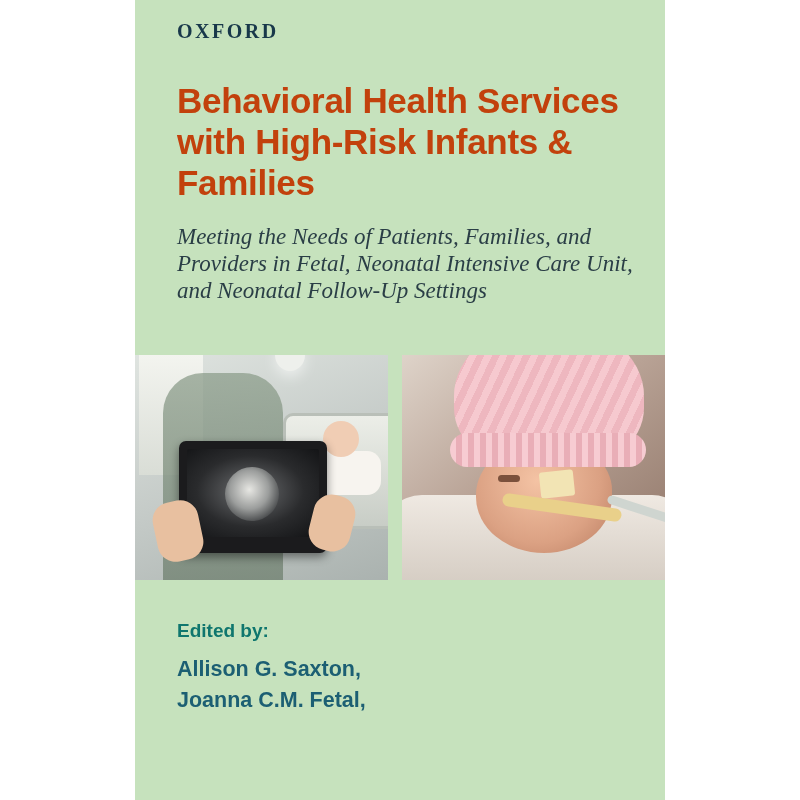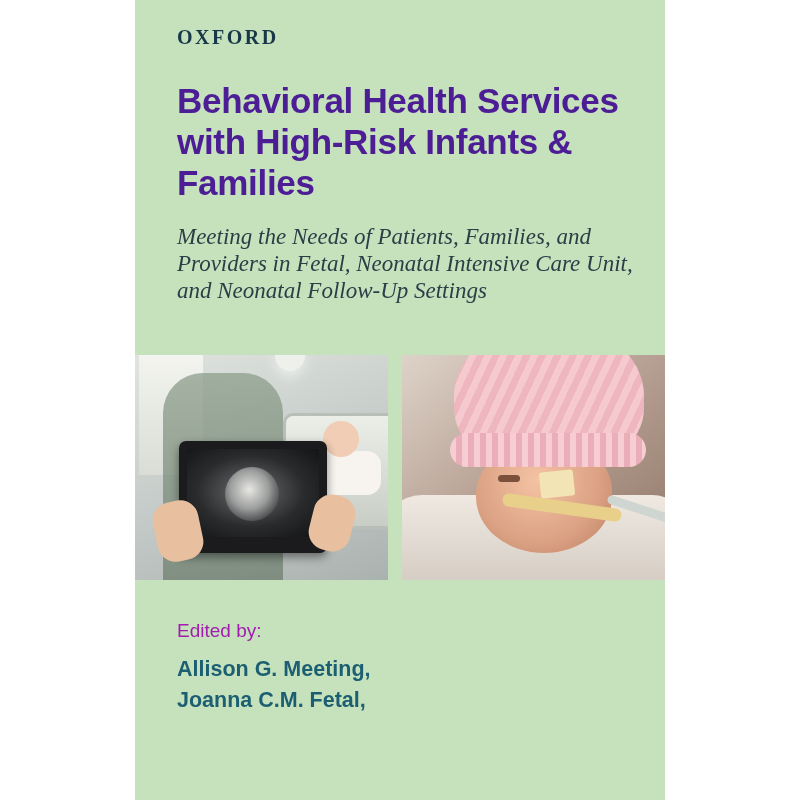--- a/index.html
+++ b/index.html
@@ -18,41 +18,41 @@
     width: 530px;
     height: 800px;
     background: #c6e2bd;
     overflow: hidden;
   }
 
   
   .publisher {
     position: absolute;
     left: 42px;
-    top: 26px;
+    top: 20px;
     font-family: "Liberation Serif", serif;
     font-weight: bold;
     font-size: 20px;
     letter-spacing: 2.5px;
     color: #18384a;
   }
 
   
   .title-block {
     position: absolute;
     left: 42px;
     top: 80px;
     width: 460px;
   }
   .main-title {
     font-family: "Liberation Sans", sans-serif;
     font-weight: bold;
     font-size: 35px;
     line-height: 41px;
-    color: #4c1d95;
+    color: #c2410c;
     letter-spacing: -0.3px;
   }
   .subtitle {
     margin-top: 20px;
     font-family: "Liberation Serif", serif;
     font-style: italic;
     font-size: 23px;
     line-height: 27px;
     color: #2a3e46;
   }
@@ -194,23 +194,23 @@
 
   
   .editors {
     position: absolute;
     left: 42px;
     top: 620px;
     width: 210px;
   }
   .editors .edited-by {
     font-family: "Liberation Sans", sans-serif;
-    font-weight: normal;
+    font-weight: bold;
     font-size: 19px;
-    color: #a21caf;
+    color: #0f766e;
     margin-bottom: 12px;
   }
   .editors .name {
     font-family: "Liberation Sans", sans-serif;
     font-weight: bold;
     font-size: 21.5px;
     line-height: 31px;
     color: #1c5f73;
   }
 </style>
@@ -257,17 +257,17 @@
       <div class="pp-eye r"></div>
       <div class="pp-tape"></div>
       <div class="pp-tube"></div>
       <div class="pp-cord"></div>
     </div>
 
   </div>
 
   <div class="editors">
     <div class="edited-by">Edited by:</div>
-    <div class="name">Allison G. Meeting,</div>
+    <div class="name">Allison G. Saxton,</div>
     <div class="name">Joanna C.M. Fetal,</div>
   </div>
 
 </div>
 
 </body></html>

